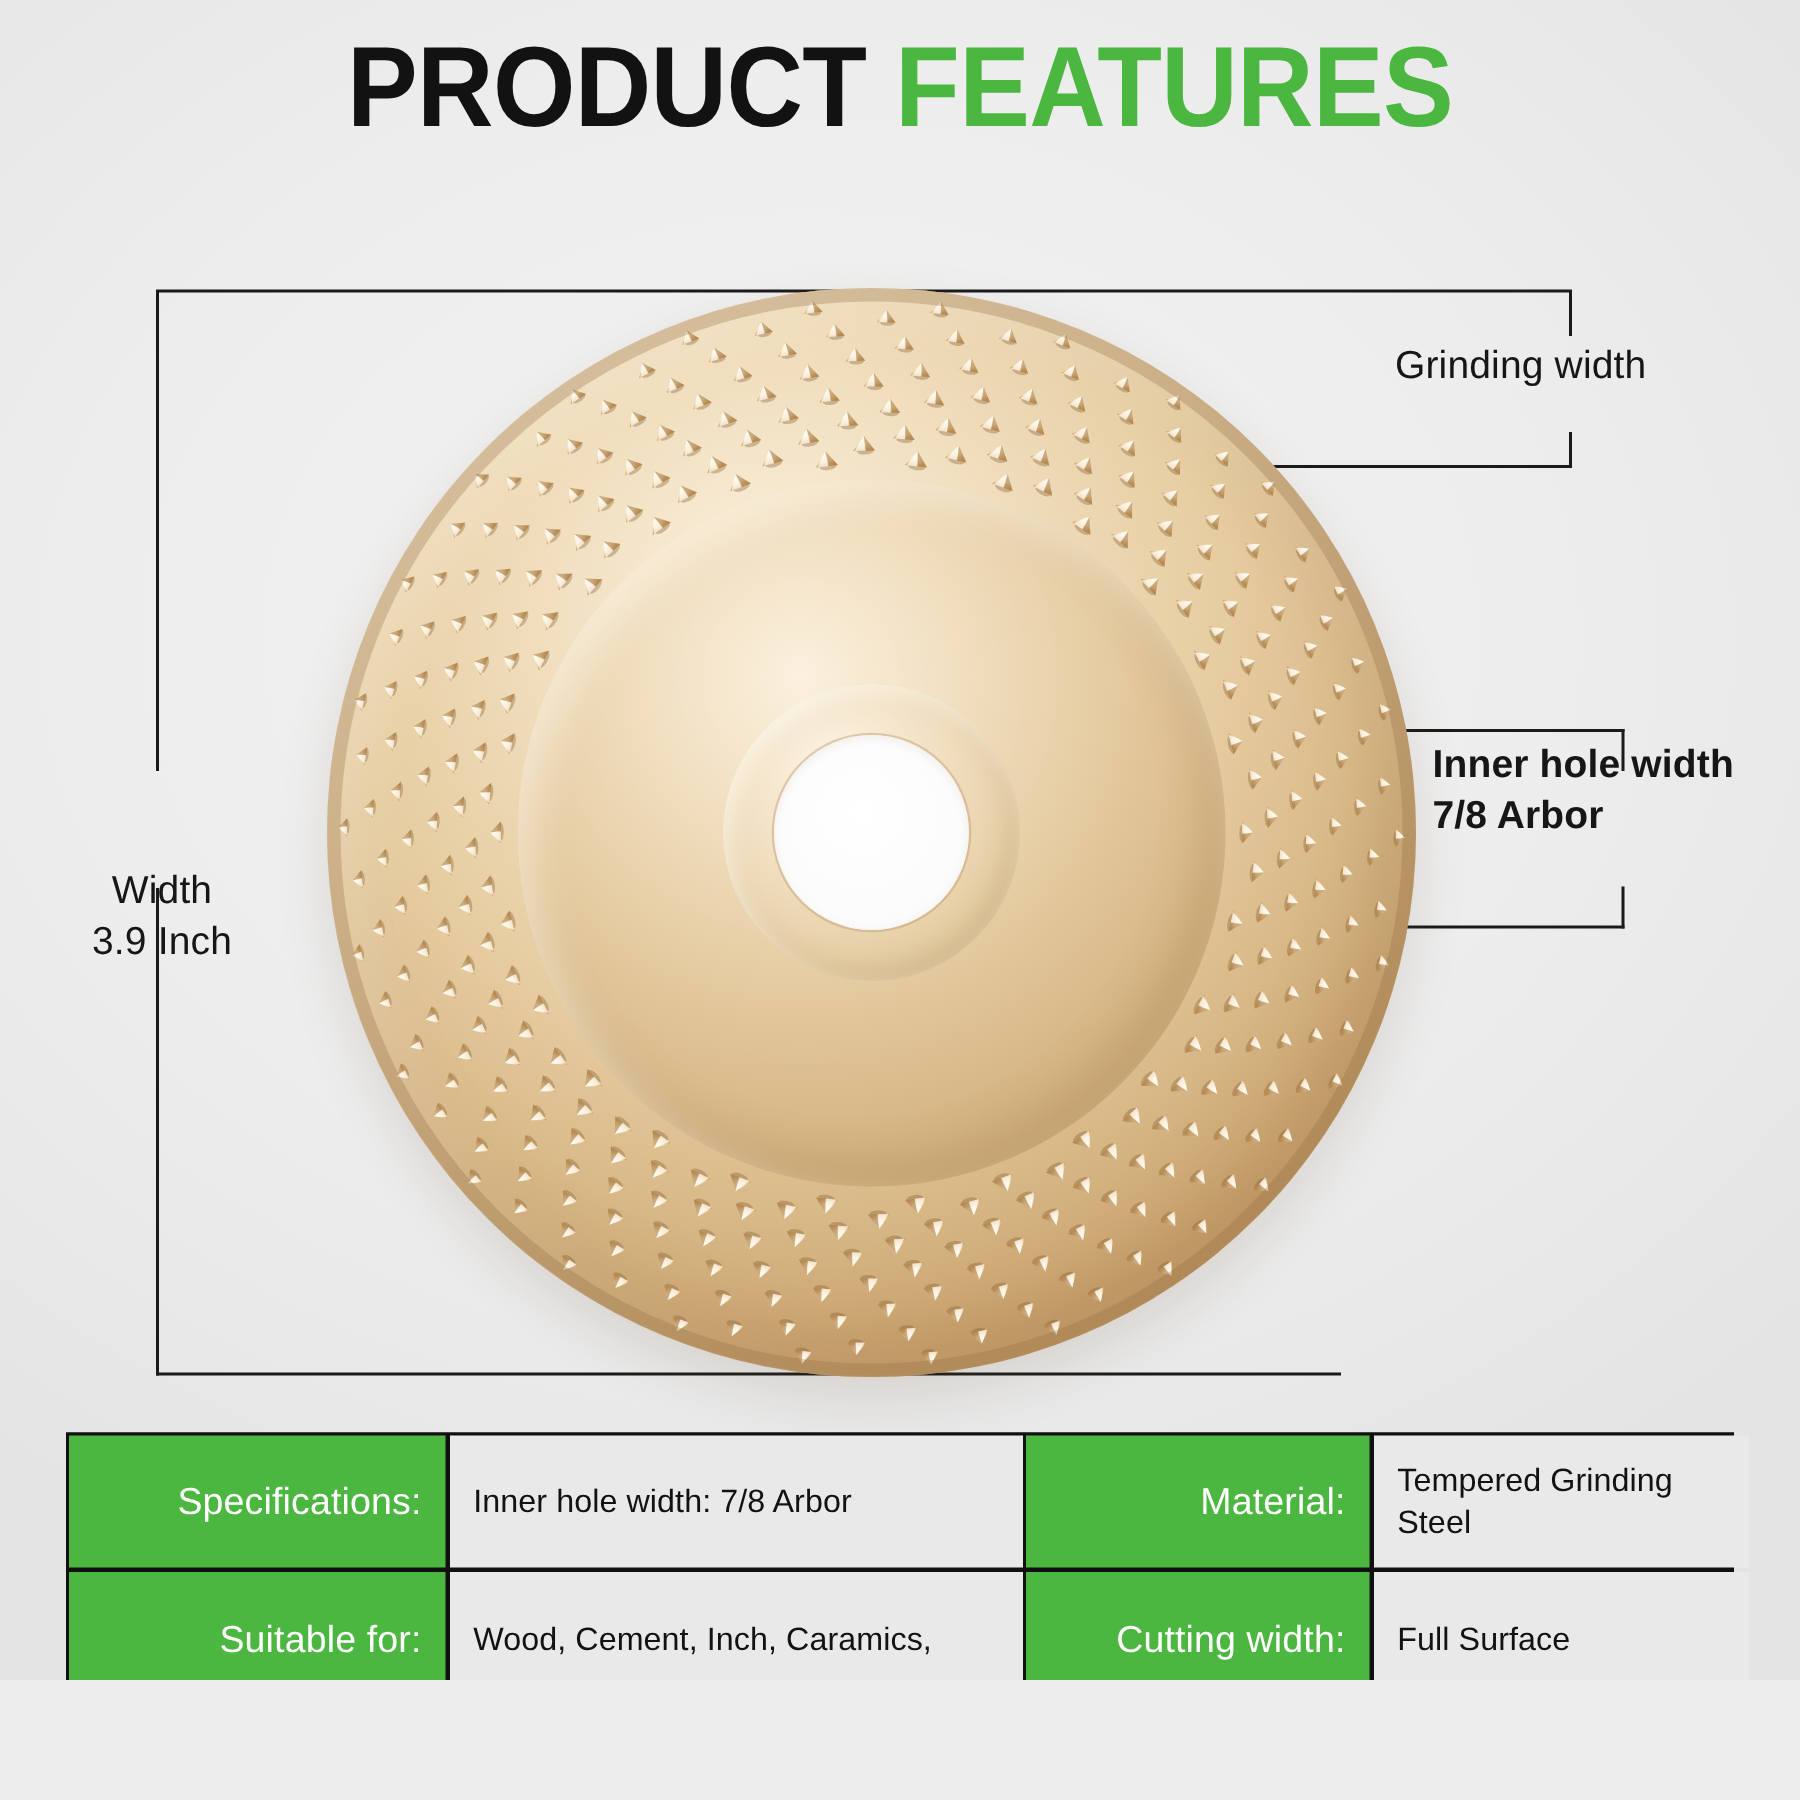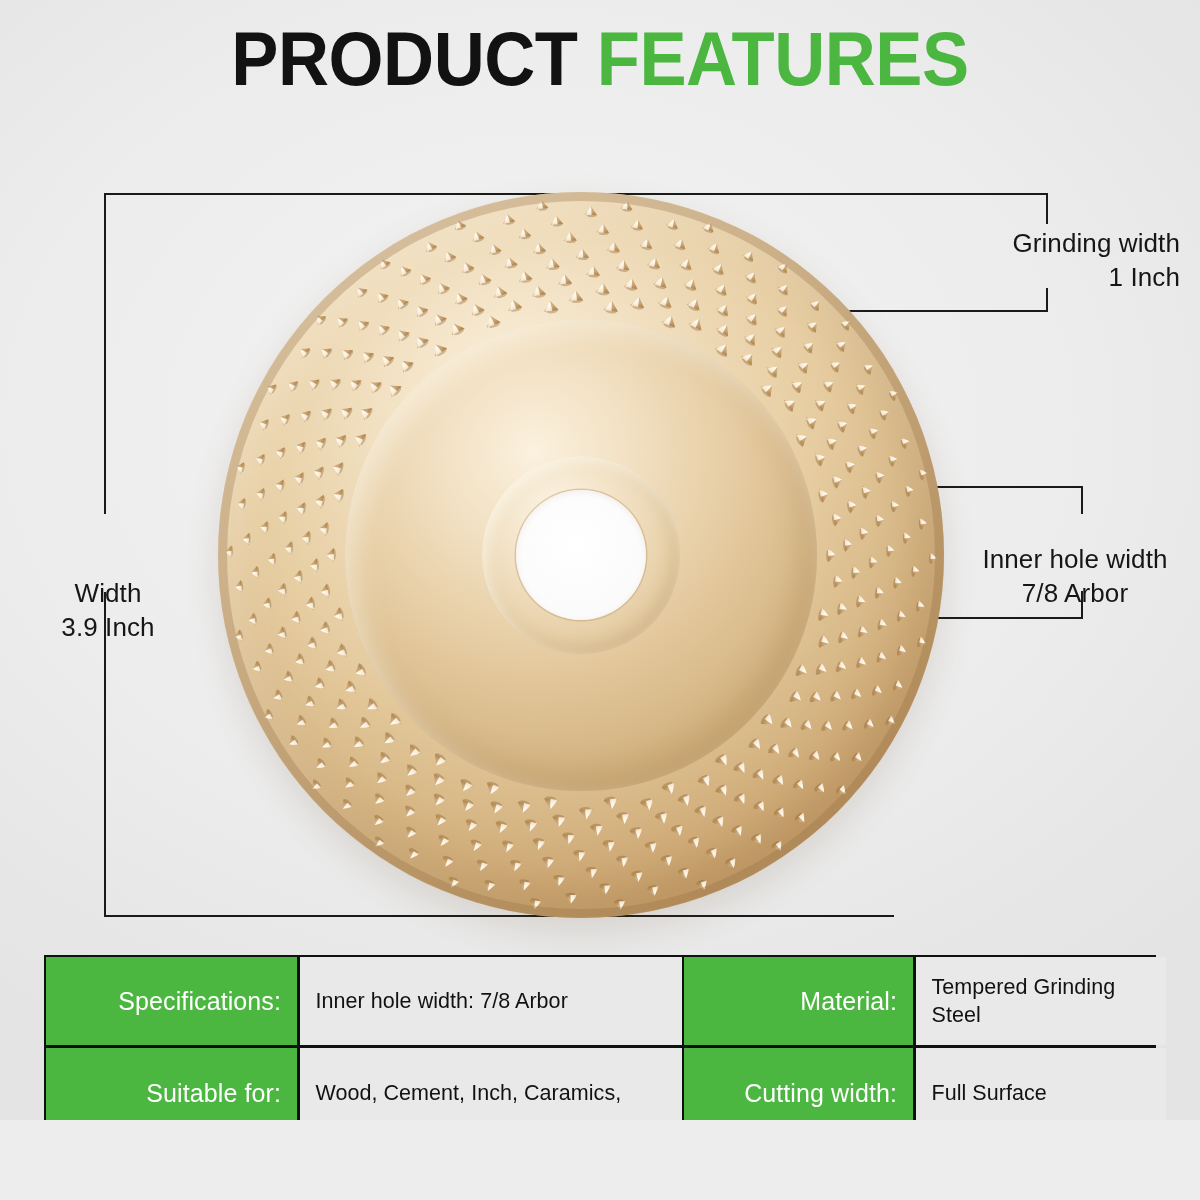--- a/index.html
+++ b/index.html
@@ -62,27 +62,28 @@
     font-weight: 400;
     letter-spacing: 0.1px;
     white-space: nowrap;
   }
   .callout .l2 { display: block; }
 
   #callout-grinding {
     left: 930px;
     top: 226px;
     width: 250px;
-    text-align: right;
+    text-align: left;
   }
   #callout-inner {
     left: 955px;
-    top: 542px;
+    top: 492px;
     width: 240px;
-    text-align: center;
+    text-align: left;
+    font-weight: bold;
   }
   #callout-width {
     left: 28px;
     top: 528px;
     width: 160px;
     text-align: center;
     background: transparent;
     margin-top: 48px;
   }
   #callout-width::before {
@@ -2278,21 +2279,20 @@
       </div>
       <div id="disc-cone">
         <div id="disc-cone-inner"></div>
       </div>
       <div id="disc-hole"></div>
     </div>
   </div>
 
   <div id="callout-grinding" class="callout">
     <span class="l1">Grinding width</span>
-    <span class="l2">1 Inch</span>
   </div>
 
   <div id="callout-inner" class="callout">
     <span class="l1">Inner hole width</span>
     <span class="l2">7/8 Arbor</span>
   </div>
 
   <div id="callout-width" class="callout">
     <span class="l1">Width</span>
     <span class="l2">3.9 Inch</span>

